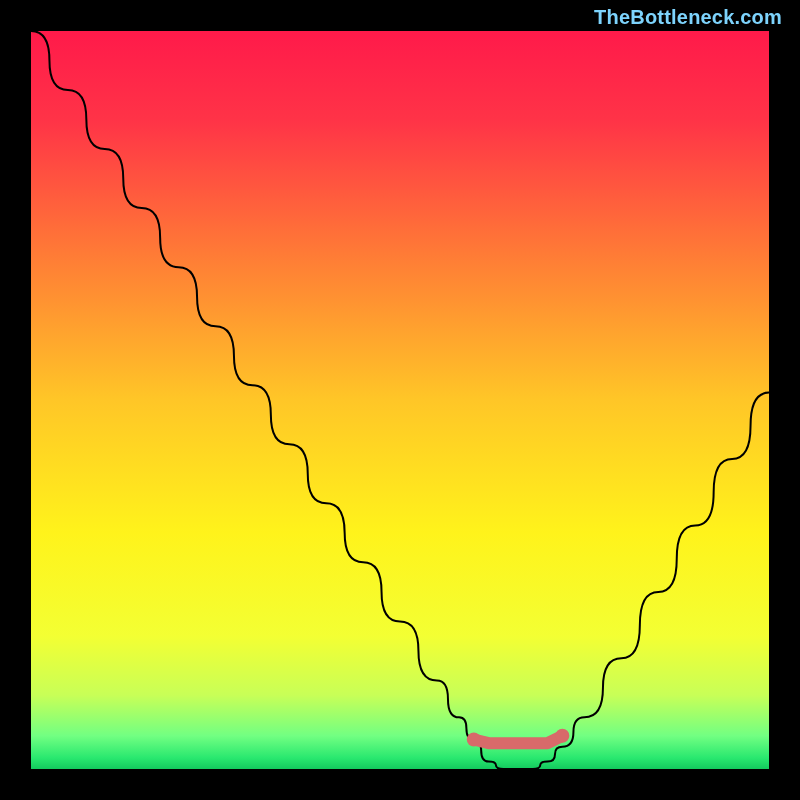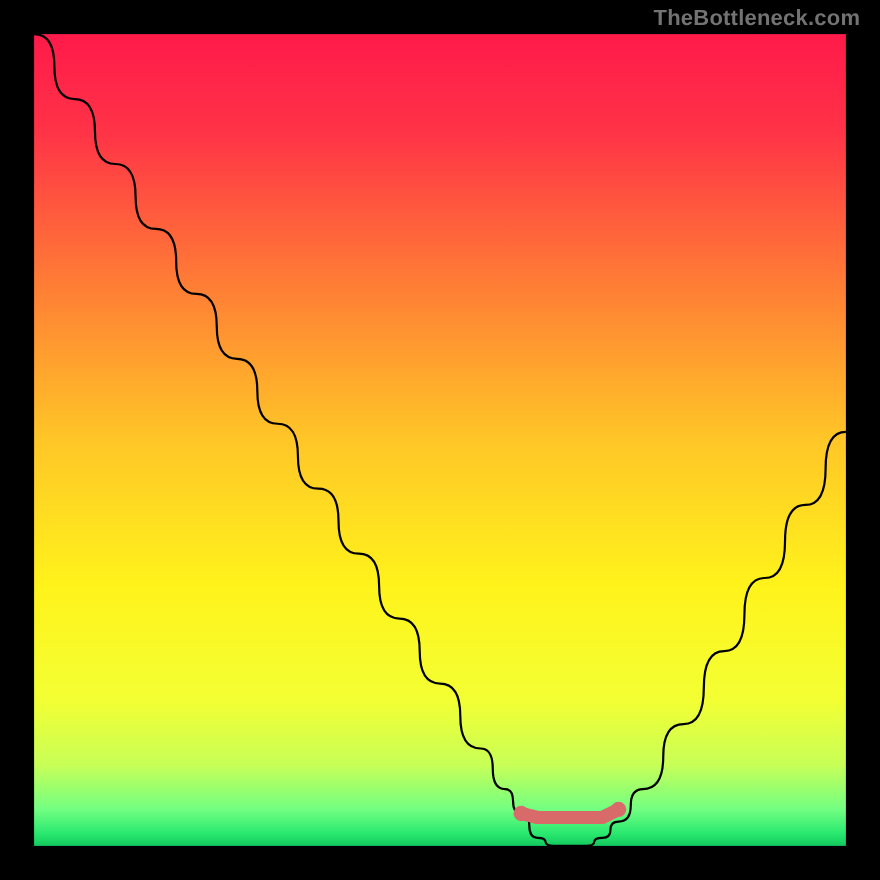--- a/index.html
+++ b/index.html
@@ -33,21 +33,21 @@
     width: 100%;
     height: 100%;
   }
   .attribution {
     position: absolute;
     top: 6px;
     right: 18px;
     font-family: Arial, Helvetica, sans-serif;
     font-size: 20px;
     font-weight: bold;
-    color: #737373;
+    color: #7dd3fc;
     letter-spacing: 0.2px;
     user-select: none;
   }
   svg {
     position: absolute;
     left: 0;
     top: 0;
   }
 </style>
 </head>

